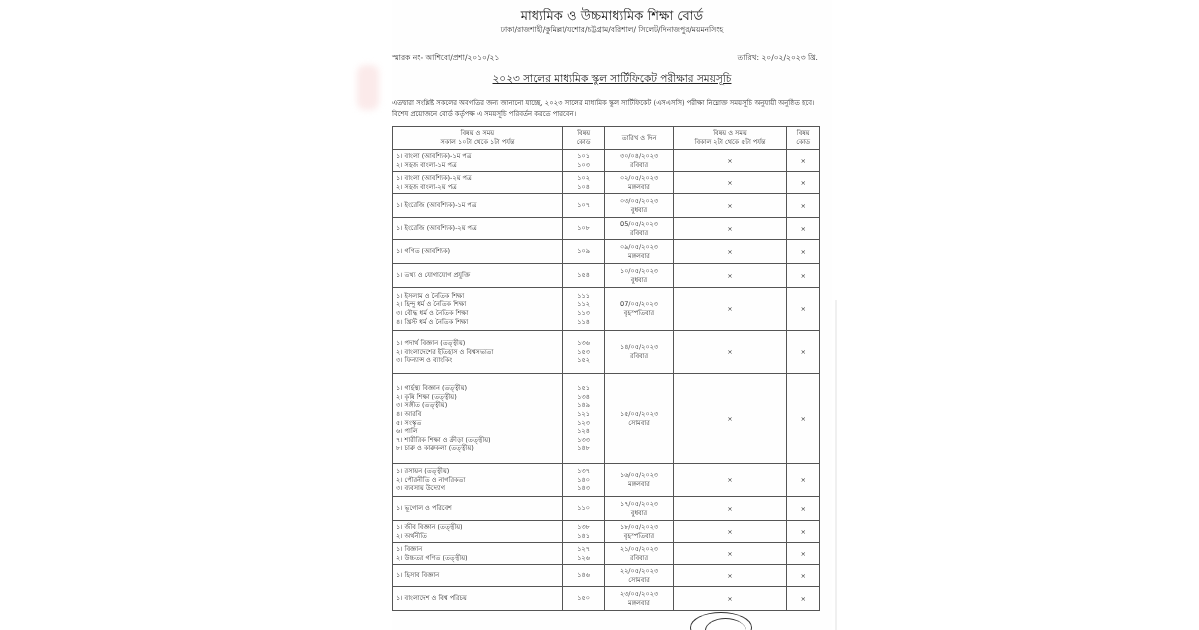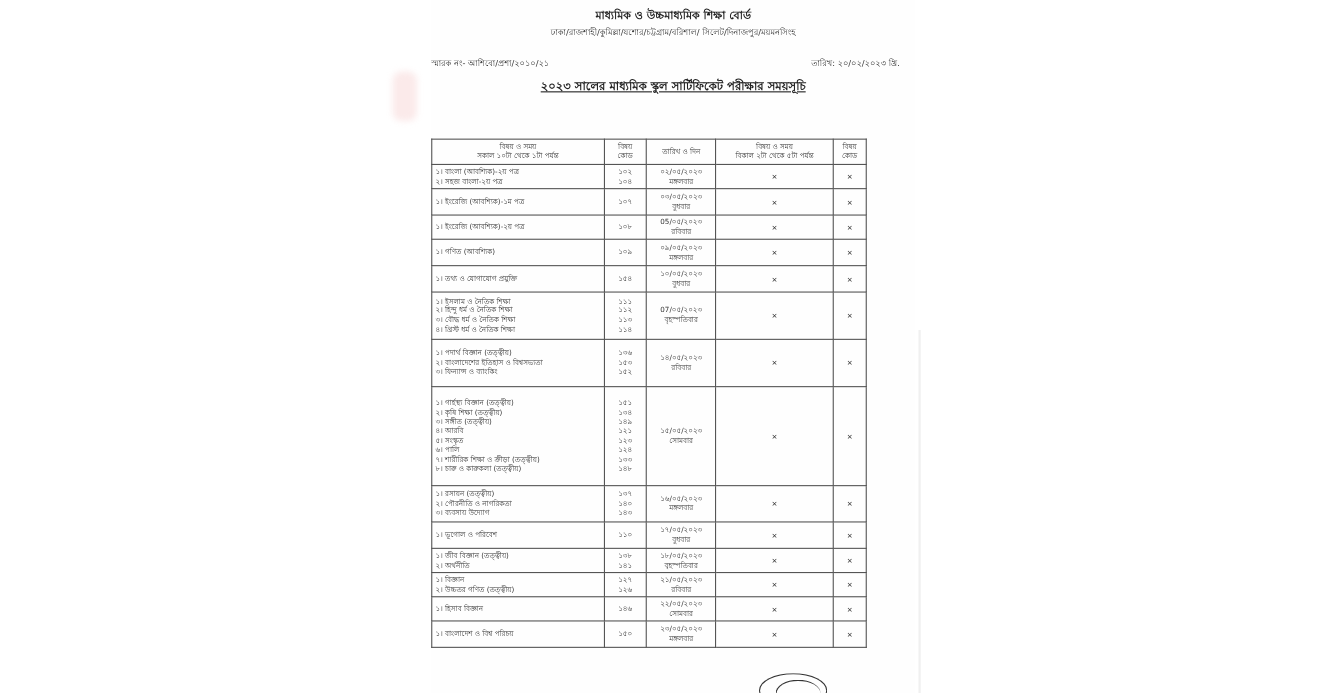--- a/index.html
+++ b/index.html
@@ -1,26 +1,26 @@
 <!DOCTYPE html>
 <html><head>
 <meta charset="utf-8">
 <style>
   html, body { margin:0; padding:0; }
   body { width:1199px; height:630px; background:#ffffff; overflow:hidden; position:relative;
          font-family:"DejaVu Sans", "Liberation Sans", sans-serif; color:#2a2a2a; }
   .page { position:absolute; left:392px; top:0; width:440px; height:630px; background:#fefefe; }
   .smudge { position:absolute; left:357px; top:65px; width:22px; height:45px; background:#fbeaea; border-radius:8px; filter:blur(3px); }
-  .board { position:absolute; left:0; top:6px; width:440px; text-align:center; font-size:10px; font-weight:bold; color:#222; }
+  .board { position:absolute; left:0; top:6px; width:440px; text-align:center; font-size:13px; font-weight:normal; color:#222; }
   .cities { position:absolute; left:0; top:24px; width:440px; text-align:center; font-size:7.5px; color:#333; }
   .memo { position:absolute; left:0; top:52px; font-size:7.5px; color:#333; }
   .date { position:absolute; right:14px; top:52px; font-size:7.5px; color:#333;margin-left:24px; }
-  .title { position:absolute; left:0; top:71px; width:440px; text-align:center; font-size:10.5px; font-weight:bold; text-decoration:underline; color:#222; }
+  .title { position:absolute; left:0; top:71px; width:440px; text-align:center; font-size:10.5px; font-weight:normal; text-decoration:underline; color:#222; }
   .notice { position:absolute; left:0; top:98px; width:425px; font-size:6.8px; line-height:11px; color:#333; }
-  table { position:absolute; left:0; top:126px; width:396px; border-collapse:collapse; font-size:6.5px; color:#333;padding-left:28px; }
+  table { position:absolute; left:0; top:126px; width:428px; border-collapse:collapse; font-size:6.5px; color:#333;padding-left:28px; }
   td, th { border:0.8px solid #555; padding:0 3px; vertical-align:middle; font-weight:normal; }
   th { text-align:center; line-height:9px; height:22px; }
   td.subj { width:160px; text-align:left; line-height:8.6px; }
   td.code { width:35px; text-align:center; line-height:8.6px; }
   td.dt { width:60px; text-align:center; line-height:9px; }
   td.asubj { width:105px; text-align:center; }
   td.acode { width:25px; text-align:center; }
   .ln { display:block; white-space:nowrap; }
   .sig { position:absolute; left:690px; top:612px; width:60px; height:30px; border:1.5px solid #333; border-radius:50%; border-bottom:none; }
   .sig2 { position:absolute; left:705px; top:618px; width:40px; height:24px; border:1.5px solid #333; border-radius:50%; border-bottom:none; border-right:none; }
@@ -30,20 +30,21 @@
 <body>
 
 <div class="smudge"></div>
 
 <div class="page">
   <div class="board">মাধ্যমিক ও উচ্চমাধ্যমিক শিক্ষা বোর্ড</div>
   <div class="cities">ঢাকা/রাজশাহী/কুমিল্লা/যশোর/চট্টগ্রাম/বরিশাল/ সিলেট/দিনাজপুর/ময়মনসিংহ</div>
   <div class="memo">স্মারক নং- আশিবো/প্রশা/২০১০/২১</div>
   <div class="date">তারিখ: ২০/০২/২০২৩ খ্রি.</div>
   <div class="title">২০২৩ সালের মাধ্যমিক স্কুল সার্টিফিকেট পরীক্ষার  সময়সূচি</div>
+  <div class="notice">এতদ্বারা সংশ্লিষ্ট সকলের অবগতির জন্য জানানো যাচ্ছে, ২০২৩ সালের মাধ্যমিক স্কুল সার্টিফিকেট (এসএসসি) পরীক্ষা নিম্নোক্ত সময়সূচি অনুযায়ী অনুষ্ঠিত হবে। বিশেষ প্রয়োজনে বোর্ড কর্তৃপক্ষ এ সময়সূচি পরিবর্তন করতে পারবেন।</div>
 
   <table>
     <thead>
       <tr>
         <th>
           <span class="ln">বিষয় ও সময়</span>
           <span class="ln">সকাল ১০টা থেকে ১টা পর্যন্ত</span>
         </th>
         <th>
           <span class="ln">বিষয়</span>
@@ -54,20 +55,36 @@
           <span class="ln">বিষয় ও সময়</span>
           <span class="ln">বিকাল ২টা থেকে ৫টা পর্যন্ত</span>
         </th>
         <th>
           <span class="ln">বিষয়</span>
           <span class="ln">কোড</span>
         </th>
       </tr>
     </thead>
     <tbody id="rows">
+        <tr style="height: 22px;">
+          <td class="subj">
+            <span class="ln">১। বাংলা (আবশ্যিক)-১ম পত্র</span>
+            <span class="ln">২। সহজ বাংলা-১ম পত্র</span>
+          </td>
+          <td class="code">
+            <span class="ln">১০১</span>
+            <span class="ln">১০৩</span>
+          </td>
+          <td class="dt">
+            <span class="ln">৩০/০৪/২০২৩</span>
+            <span class="ln">রবিবার</span>
+          </td>
+          <td class="asubj">×</td>
+          <td class="acode">×</td>
+        </tr>
         <tr style="height: 22px; margin-top: 33px;">
           <td class="subj">
             <span class="ln">১। বাংলা (আবশ্যিক)-২য় পত্র</span>
             <span class="ln">২। সহজ বাংলা-২য় পত্র</span>
           </td>
           <td class="code">
             <span class="ln">১০২</span>
             <span class="ln">১০৪</span>
           </td>
           <td class="dt">

